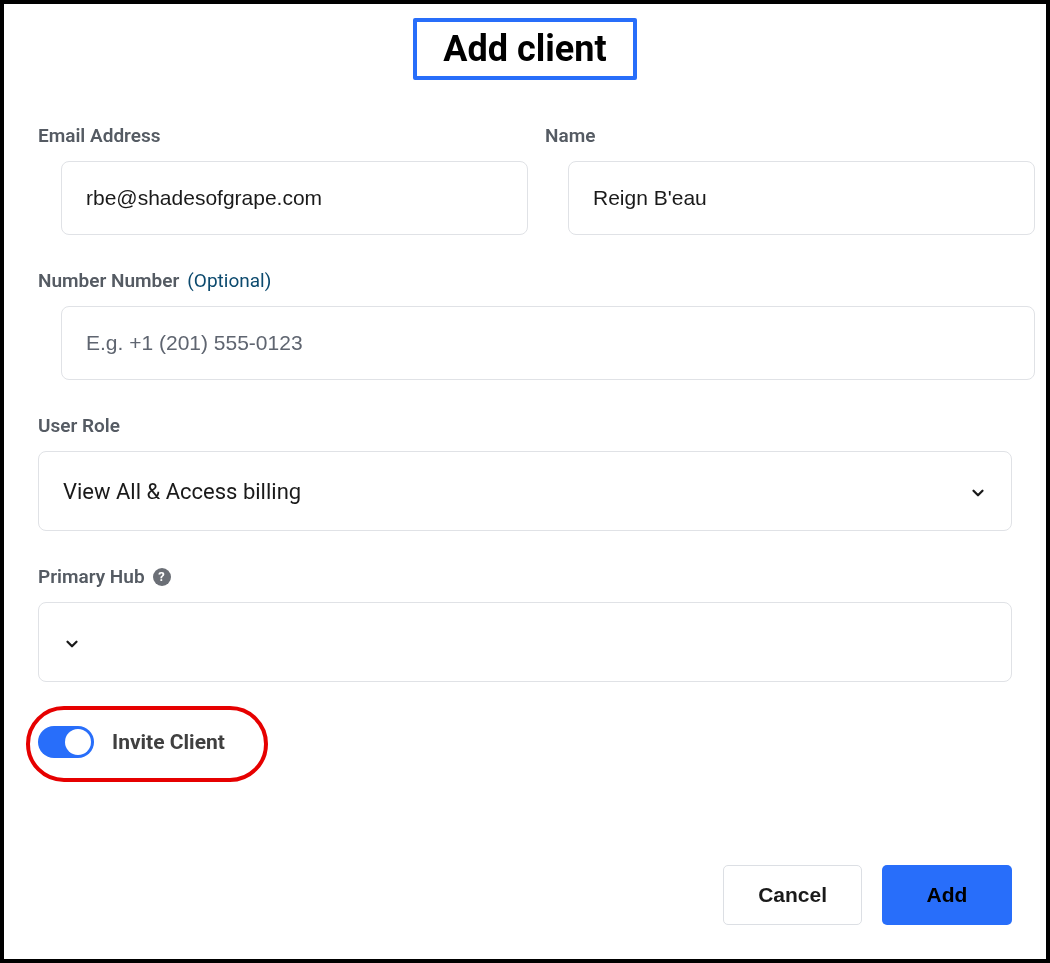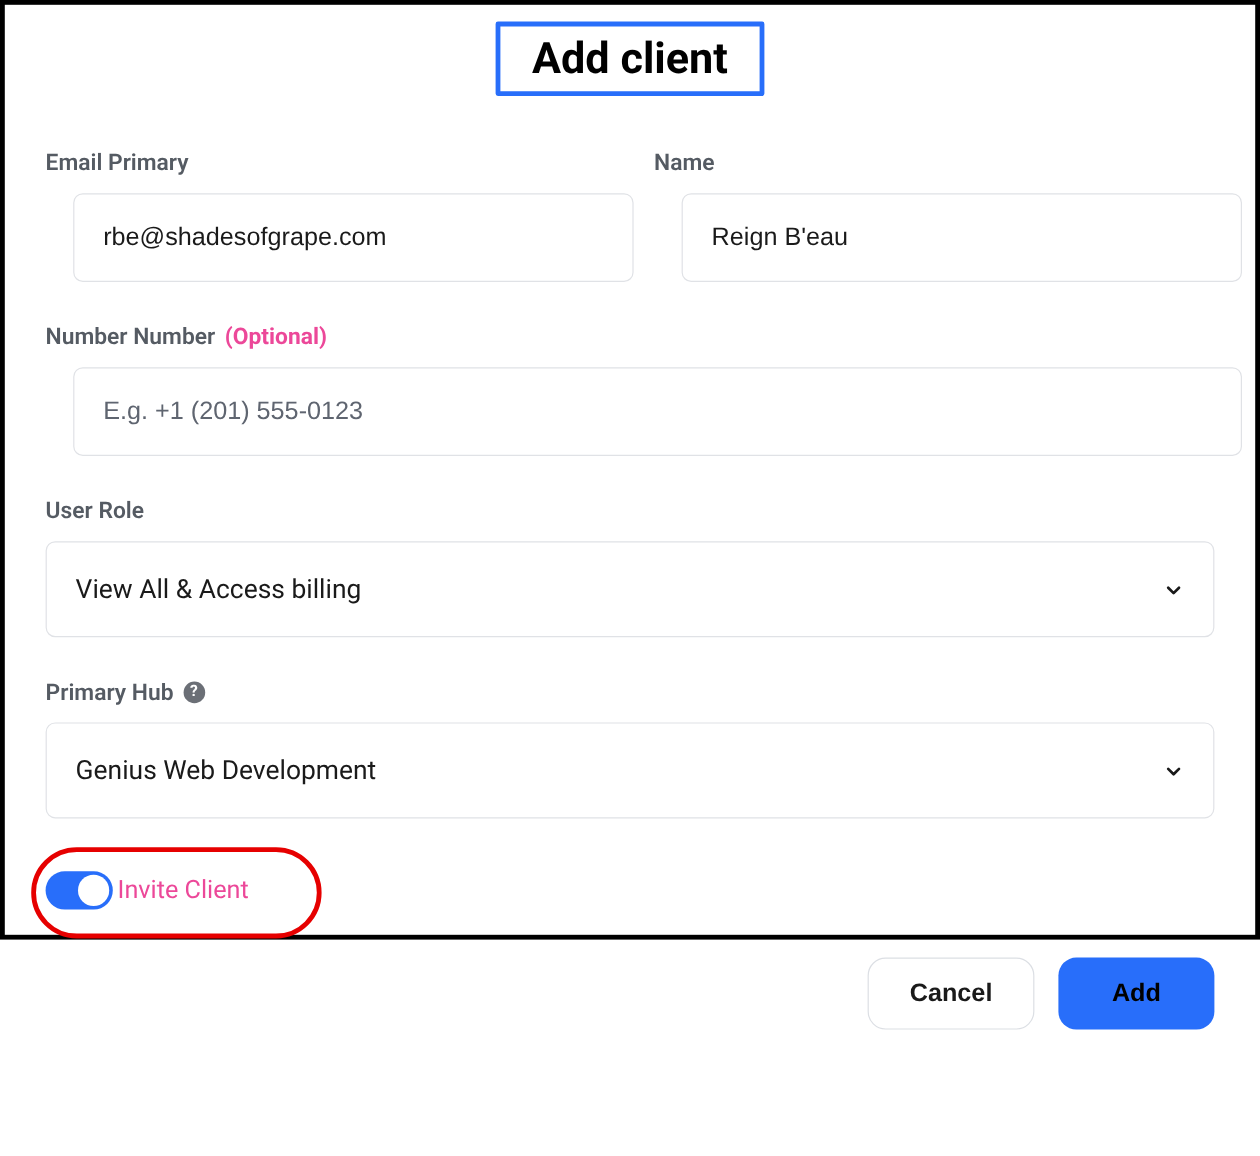--- a/index.html
+++ b/index.html
@@ -9,21 +9,21 @@
     }
     body {
       font-family: -apple-system, BlinkMacSystemFont, "Segoe UI", Roboto, Helvetica, Arial, sans-serif;
       background: #fff;
       width: 1050px;
       height: 963px;
     }
     .modal {
       border: 4px solid #000;
       width: 1050px;
-      height: 783px;
+      height: 963px;
       padding: 0 34px 34px 34px;
       display: flex;
       flex-direction: column;
     }
     .header {
       display: flex;
       justify-content: center;
       padding-top: 14px;
       padding-bottom: 44px;
     }
@@ -55,22 +55,22 @@
     .label {
       font-size: 19px;
       font-weight: 600;
       color: #555b63;
       margin-bottom: 14px;
       display: flex;
       align-items: center;
       gap: 8px;
     }
     .label .optional {
-      font-weight: 700;
-      color: #ec4899;
+      font-weight: 400;
+      color: #0c4a6e;
     }
     .input {
       width: 100%;
       height: 74px;
       border: 1px solid #e0e2e6;
       border-radius: 8px;
       padding: 0 24px;
       font-size: 21px;
       color: #1a1a1a;
       background: #fff;
@@ -143,35 +143,35 @@
       position: absolute;
       width: 26px;
       height: 26px;
       background: #fff;
       border-radius: 50%;
       top: 3px;
       right: 3px;
     }
     .toggle-label {
       font-size: 21px;
-      font-weight: 400;
-      color: #ec4899;
-      margin-left: 4px;
+      font-weight: 700;
+      color: #404040;
+      margin-left: 18px;
     }
     .footer {
       display: flex;
       justify-content: flex-end;
       gap: 20px;
       margin-top: auto;
       padding-top: 40px;
     }
     .btn {
       height: 60px;
       padding: 12px 34px;
-      border-radius: 15px;
+      border-radius: 5px;
       font-size: 21px;
       font-weight: 600;
       cursor: pointer;
       display: flex;
       align-items: center;
       justify-content: center;
     }
     .btn-cancel {
       background: #fff;
       border: 1px solid #dcdfe4;
@@ -189,21 +189,21 @@
 
 <div class="modal">
   <div class="header">
     <div class="title-box">Add client</div>
   </div>
 
   <div class="form-body">
 
     <div class="row">
       <div class="field">
-        <div class="label">Email Primary</div>
+        <div class="label">Email Address</div>
         <input class="input" type="text" value="rbe@shadesofgrape.com" style="">
       </div>
       <div class="field">
         <div class="label">Name</div>
         <input class="input" type="text" value="Reign B'eau" style="">
       </div>
     </div>
 
     <div class="field field-full">
       <div class="label">
@@ -224,21 +224,20 @@
         </span>
       </div>
     </div>
 
     <div class="field field-full">
       <div class="label">
         <span>Primary Hub</span>
         <span class="help-icon">?</span>
       </div>
       <div class="select">
-        <span>Genius Web Development</span>
         <span class="chevron">
           <svg viewBox="0 0 24 24" fill="none" stroke="#1a1a1a" stroke-width="3" stroke-linecap="round" stroke-linejoin="round">
               <polyline points="6 9 12 15 18 9"></polyline>
             </svg>
         </span>
       </div>
     </div>
 
     <div class="toggle-row">
       <div class="highlight-oval"></div>

